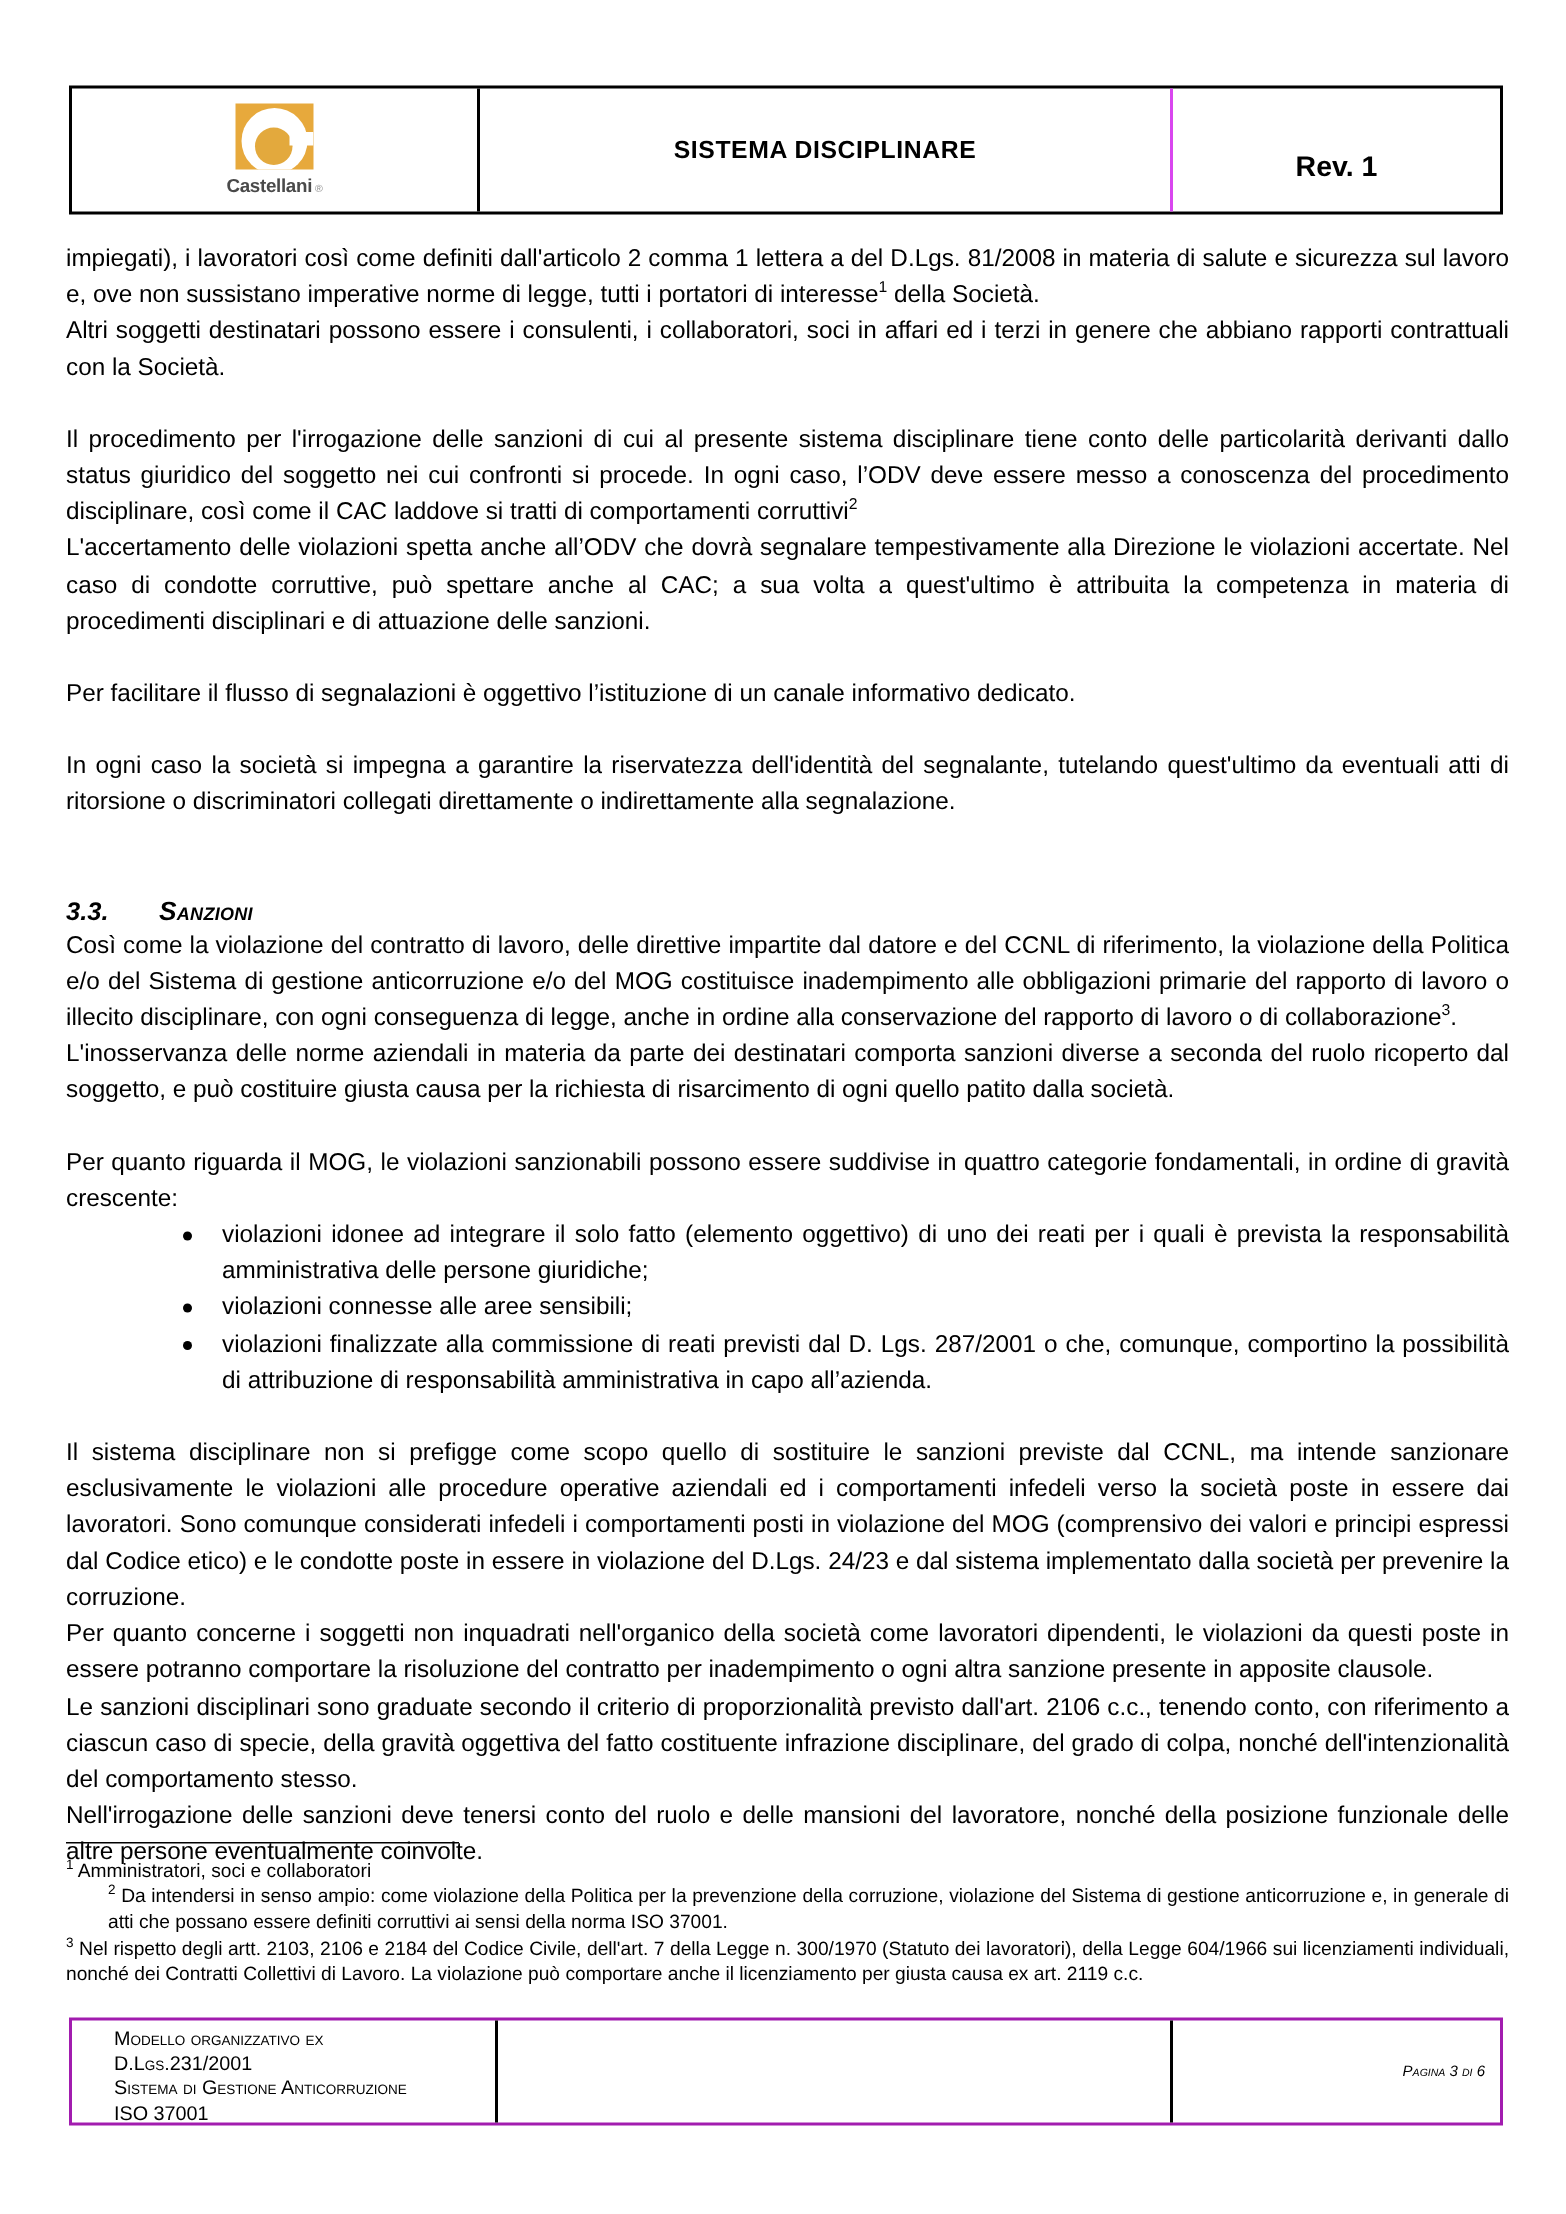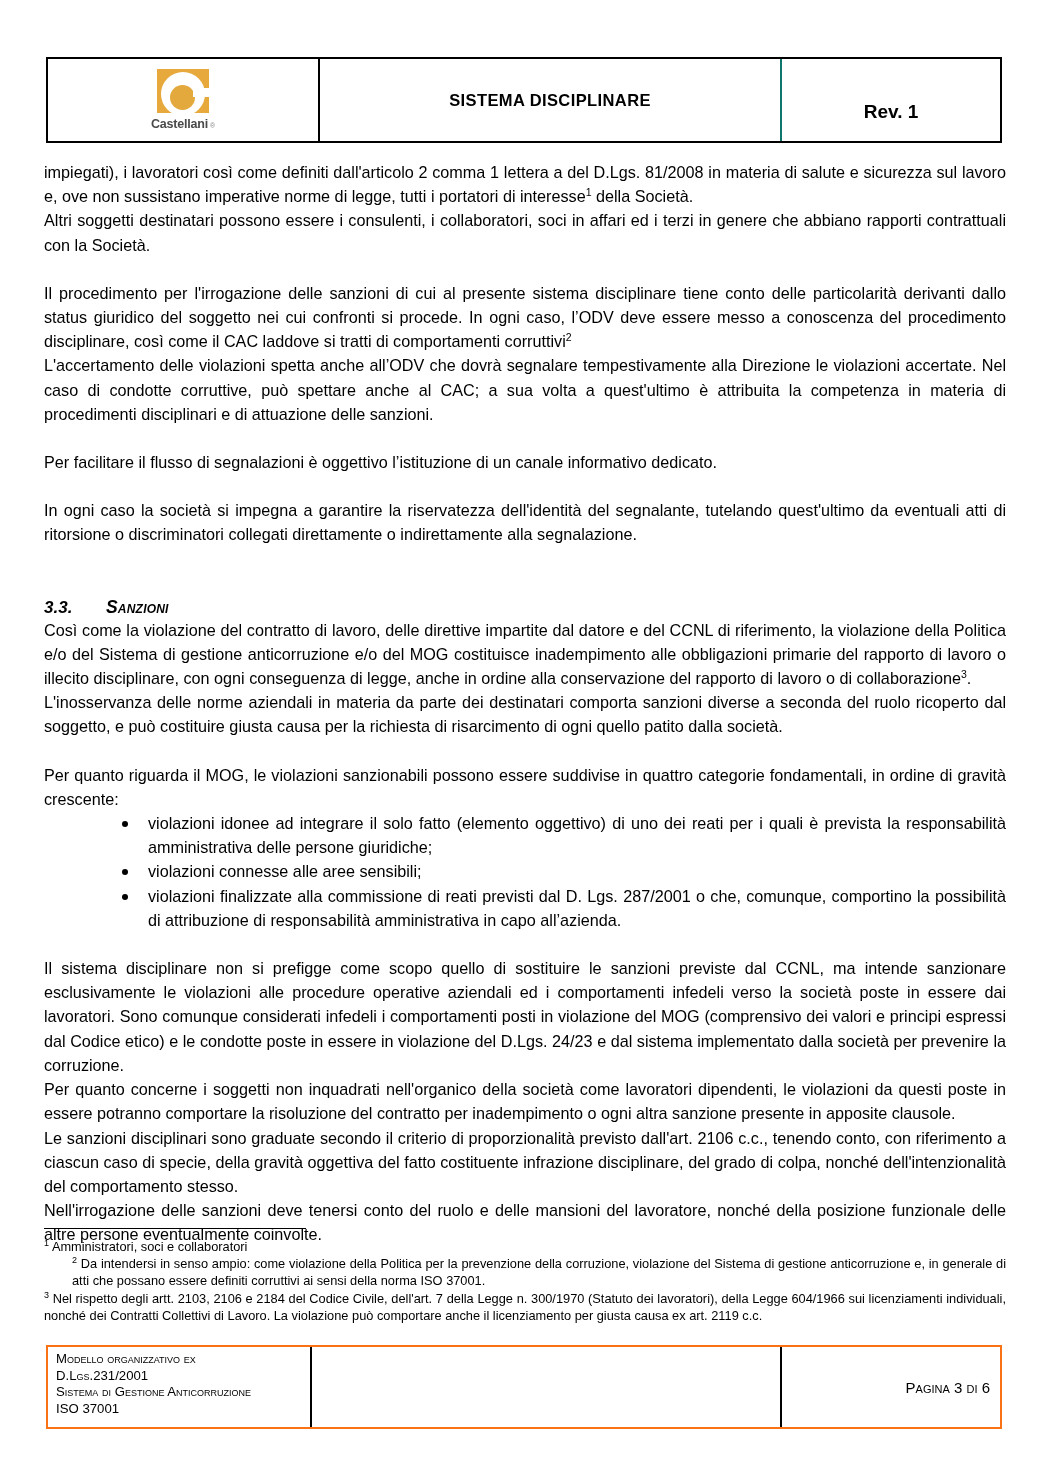--- a/index.html
+++ b/index.html
@@ -40,21 +40,21 @@
     box-sizing: border-box;
     height: 100%;
   }
   .hdr-logo-cell {
     width: 272px;
     border-right: 2px solid #000;
     flex: 0 0 272px;
   }
   .hdr-title-cell {
     flex: 1 1 auto;
-    border-right: 2px solid #0f766e;
+    border-right: 2px solid #d946ef;
   }
   .hdr-rev-cell {
     width: 218px;
     flex: 0 0 218px;
   }
   .hdr-title-text {
     font-size: 16.5px;
     font-weight: bold;
     letter-spacing: 0.4px;
   }
@@ -221,24 +221,25 @@
   p.fn sup {
     font-size: 9px;
   }
 
   
   .footer-table {
     position: absolute;
     left: 46px;
     top: 1345px;
     width: 956px;
-    height: 84px;
-    border: 2px solid #f97316;
-    box-sizing: border-box;
-    display: flex;
+    height: 72px;
+    border: 2px solid #a21caf;
+    box-sizing: border-box;
+    display: flex;
+    padding-left: 20px;
   }
   .ftr-cell {
     box-sizing: border-box;
     height: 100%;
     display: flex;
     align-items: center;
   }
   .ftr-left {
     width: 264px;
     flex: 0 0 264px;
@@ -256,22 +257,23 @@
     flex: 0 0 218px;
     justify-content: flex-end;
     padding-right: 10px;
   }
   .ftr-left-lines {
     font-size: 13.2px;
     line-height: 16.6px;
     font-variant: small-caps;
   }
   .ftr-page {
-    font-size: 15px;
+    font-size: 10px;
     font-variant: small-caps;
+    font-style: italic;
   }
 </style>
 </head>
 <body>
 
 <div class="page">
 
   <div class="header-table">
 
     <div class="hdr-cell hdr-logo-cell">

